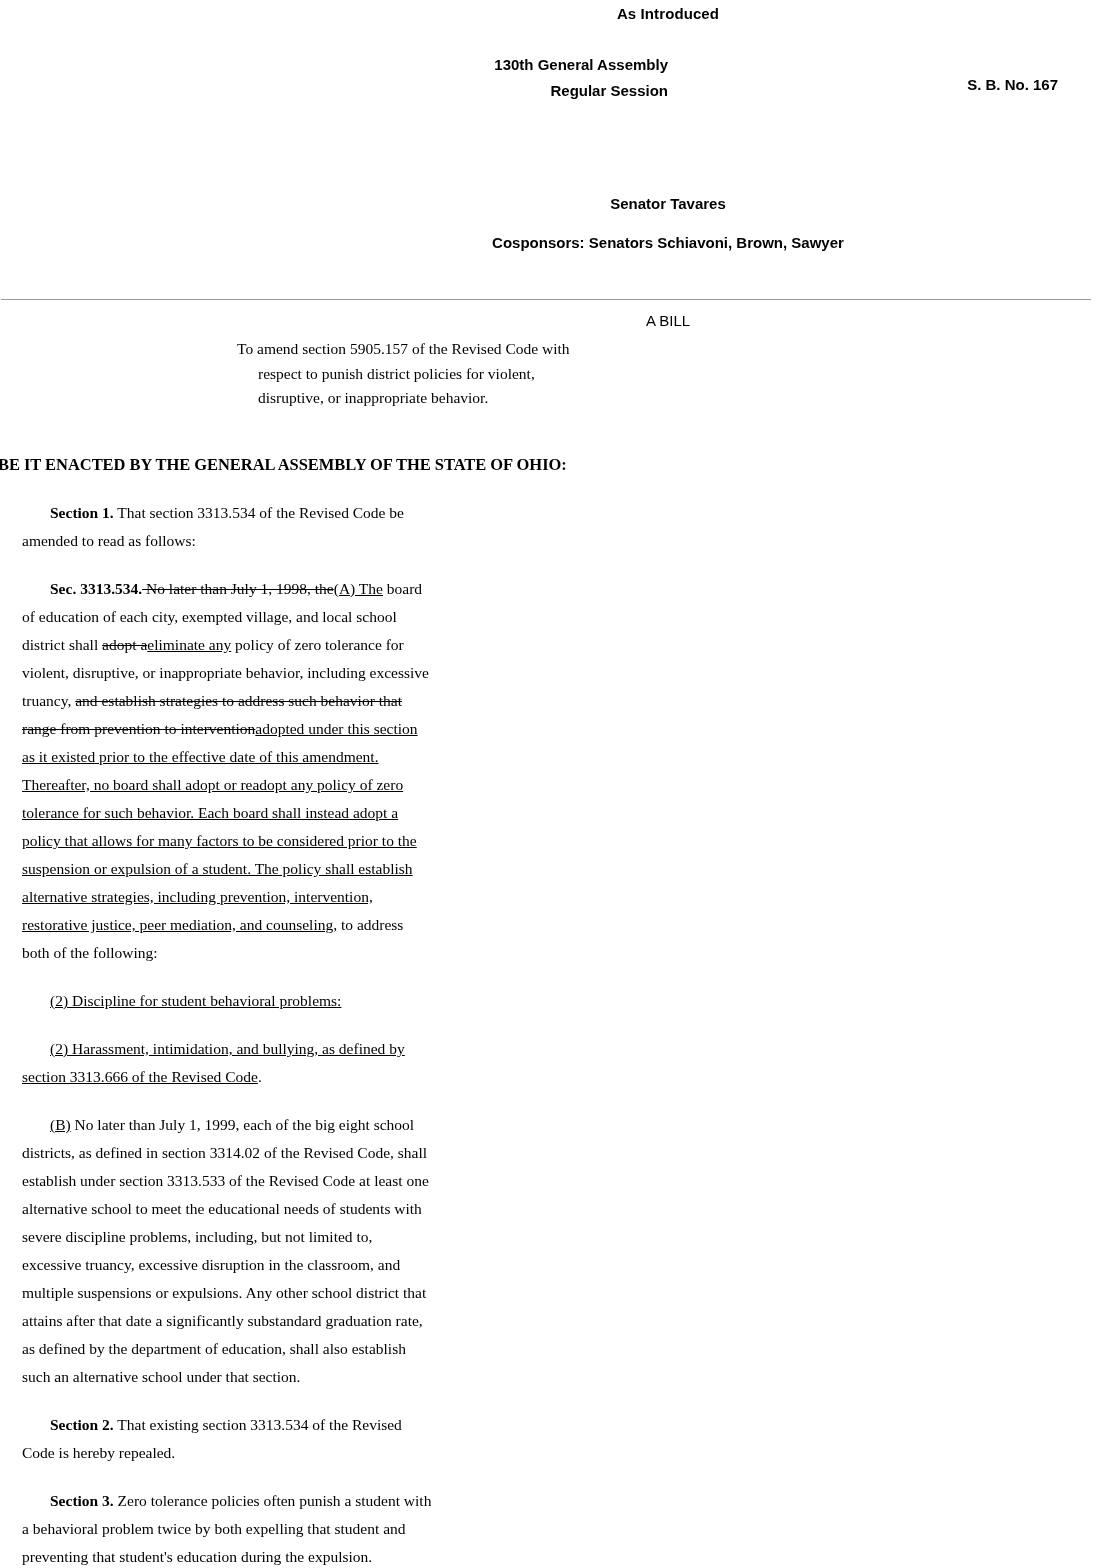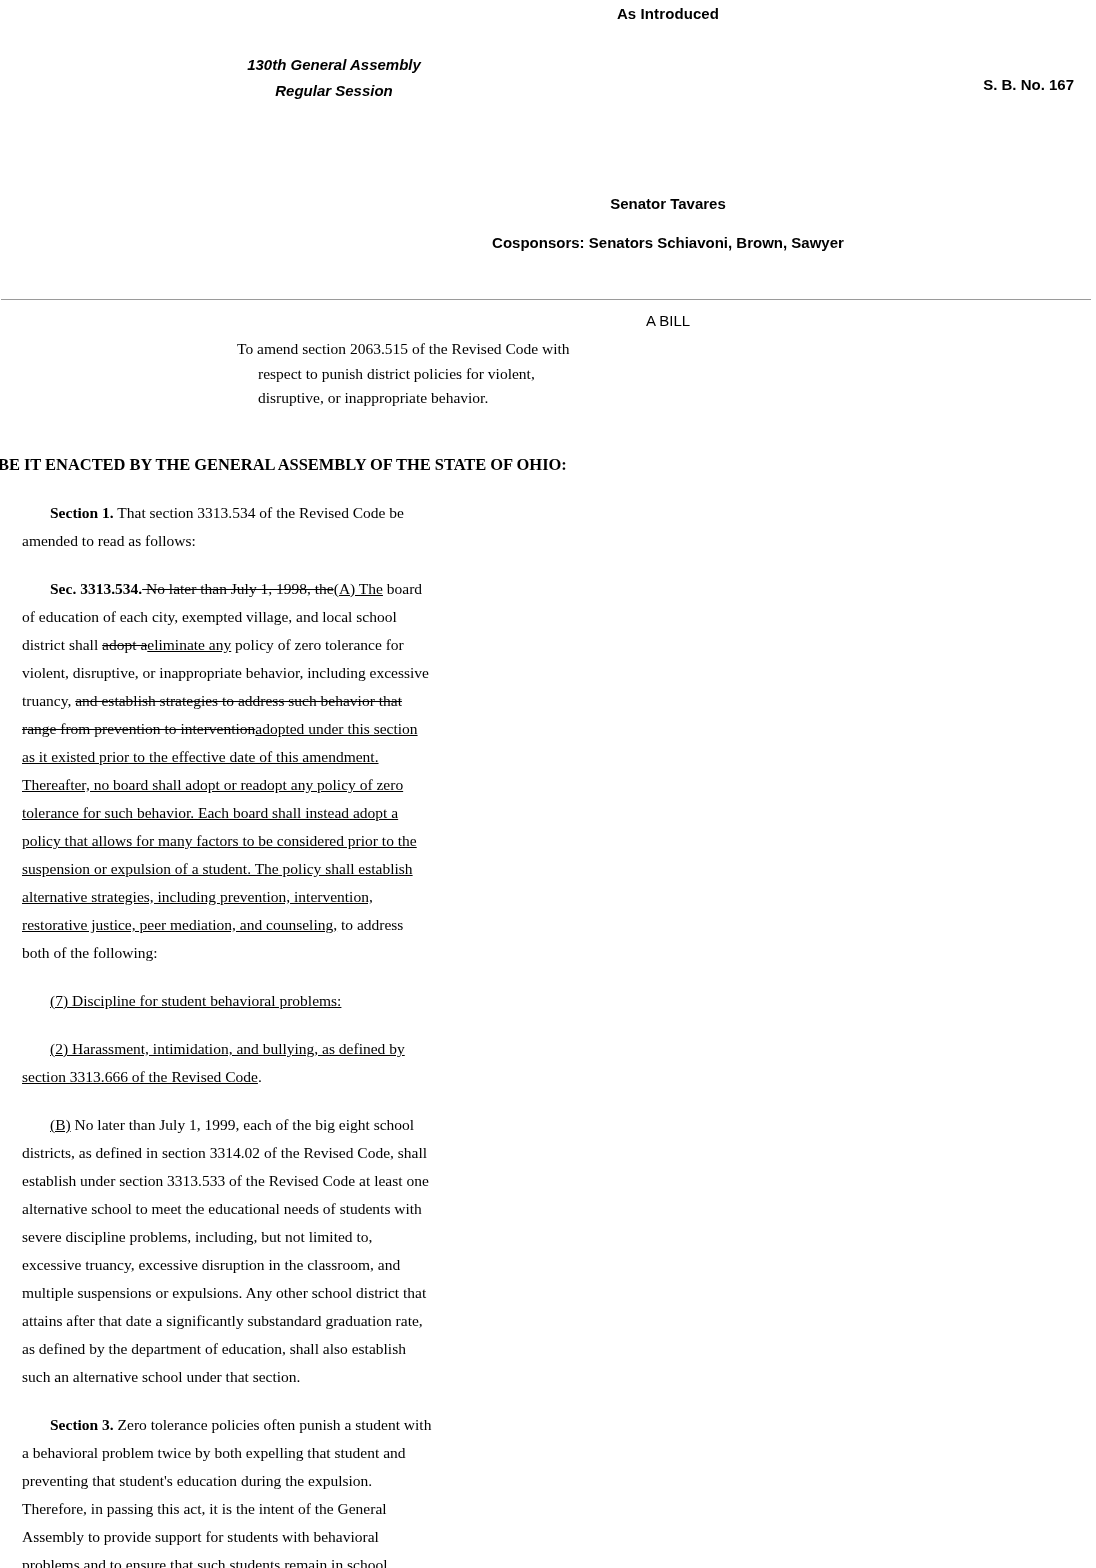--- a/index.html
+++ b/index.html
@@ -32,29 +32,28 @@
     width: 1336px;
     text-align: center;
     letter-spacing: 0.1px;
   }
 
   #assembly-block {
     position: absolute;
     top: 52px;
     left: 0;
     width: 668px;
-    text-align: center;
+    text-align: right;
     line-height: 25.5px;
-    font-style: italic;
   }
 
   #bill-number {
     position: absolute;
     top: 76px;
-    left: 16px;
+    left: 0;
     width: 1058px;
     text-align: right;
   }
 
   #sponsor-line {
     position: absolute;
     top: 195px;
     left: 0;
     width: 1336px;
     text-align: center;
@@ -163,35 +162,36 @@
 
 <div id="sponsor-line" class="hdr-sans">Senator Tavares</div>
 
 <div id="cosponsor-line" class="hdr-sans">Cosponsors: Senators Schiavoni, Brown, Sawyer</div>
 
 <div id="divider"></div>
 
 <div id="a-bill">A BILL</div>
 
 <div id="bill-title">
-  <span class="tl first">To amend section 2063.515 of the Revised Code with</span>
+  <span class="tl first">To amend section 5905.157 of the Revised Code with</span>
   <span class="tl">respect to punish district policies for violent,</span>
   <span class="tl">disruptive, or inappropriate behavior.</span>
 </div>
 
 <div id="enacting-clause">BE IT ENACTED BY THE GENERAL ASSEMBLY OF THE STATE OF OHIO:</div>
 
 <div id="body-col">
 
   <p><b class="lead">Section 1.</b><span> That section 3313.534 of the Revised Code be amended to read as follows:</span></p>
 
   <p><b class="lead">Sec. 3313.534.</b><span class="del"> No later than July 1, 1998, the</span><span class="ins">(A) The</span><span> board of education of each city, exempted village, and local school district shall </span><span class="del">adopt a</span><span class="ins">eliminate any</span><span> policy of zero tolerance for violent, disruptive, or inappropriate behavior, including excessive truancy, </span><span class="del">and establish strategies to address such behavior that range from prevention to intervention</span><span class="ins">adopted under this section as it existed prior to the effective date of this amendment. Thereafter, no board shall adopt or readopt any policy of zero tolerance for such behavior. Each board shall instead adopt a policy that allows for many factors to be considered prior to the suspension or expulsion of a student. The policy shall establish alternative strategies, including prevention, intervention, restorative justice, peer mediation, and counseling,</span><span> to address both of the following:</span></p>
 
-  <p><span class="ins"> (7) Discipline for student behavioral problems:</span></p>
+  <p><span class="ins"> (2) Discipline for student behavioral problems:</span></p>
 
   <p><span class="ins"> (2) Harassment, intimidation, and bullying, as defined by section 3313.666 of the Revised Code</span><span>.</span></p>
 
   <p><span class="ins">(B)</span><span> No later than July 1, 1999, each of the big eight school districts, as defined in section 3314.02 of the Revised Code, shall establish under section 3313.533 of the Revised Code at least one alternative school to meet the educational needs of students with severe discipline problems, including, but not limited to, excessive truancy, excessive disruption in the classroom, and multiple suspensions or expulsions. Any other school district that attains after that date a significantly substandard graduation rate, as defined by the department of education, shall also establish such an alternative school under that section.</span></p>
 
+  <p><b class="lead">Section 2.</b><span> That existing section 3313.534 of the Revised Code is hereby repealed.</span></p>
 
   <p><b class="lead">Section 3.</b><span> Zero tolerance policies often punish a student with a behavioral problem twice by both expelling that student and preventing that student's education during the expulsion. Therefore, in passing this act, it is the intent of the General Assembly to provide support for students with behavioral problems and to ensure that such students remain in school.</span></p>
 
 </div>
 
 </body></html>

